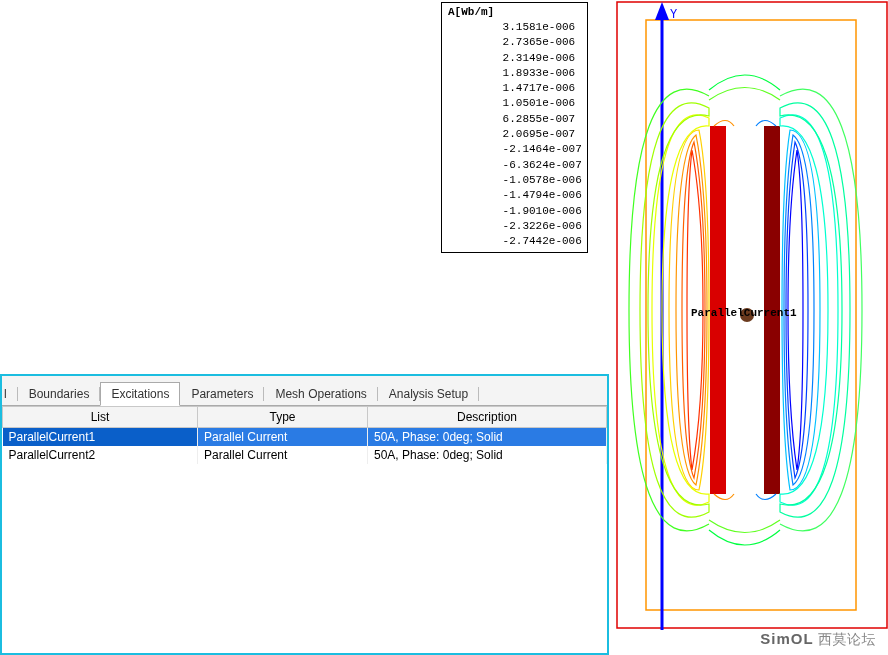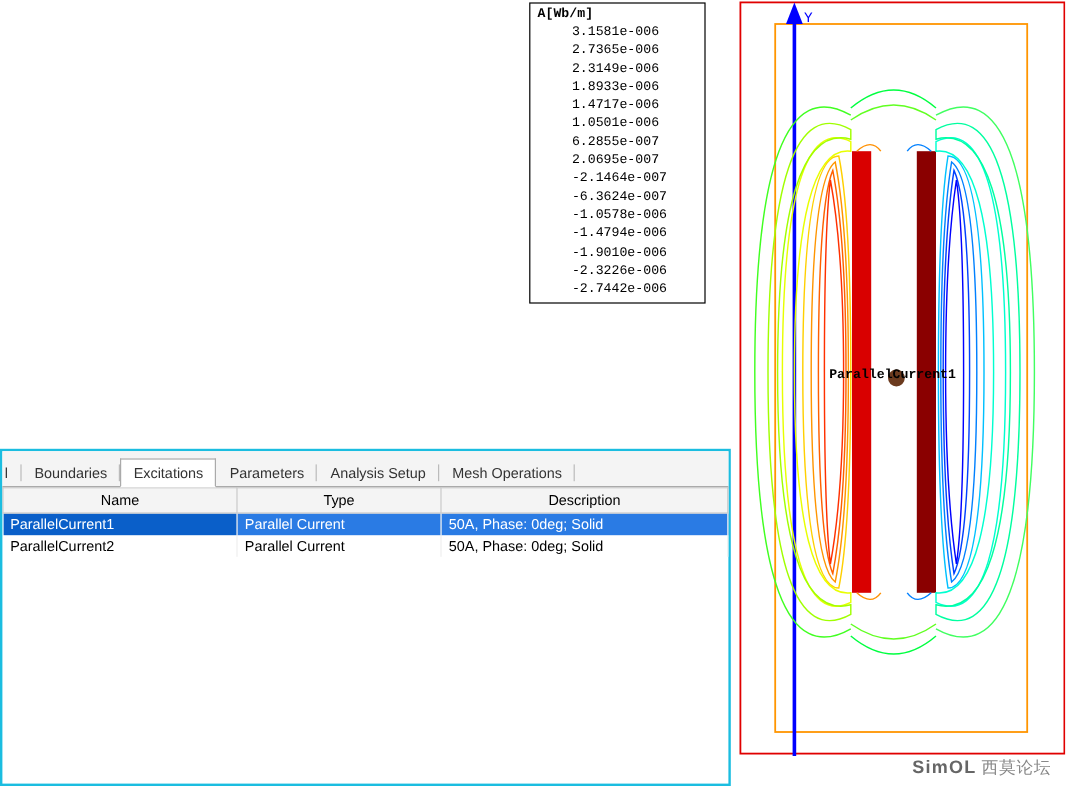--- a/index.html
+++ b/index.html
@@ -19,21 +19,21 @@
       top: 2px;
       left: 441px;
       width: 147px;
       border: 1px solid #000;
       background: #fff;
       padding: 3px 4px;
       font-family: "Courier New", monospace;
       font-size: 11px;
     }
     .legend-title { font-weight: bold; margin-bottom: 2px; padding-left: 2px; }
-    .legend-body { display: flex; align-items: center; }
+    .legend-body { display: flex; align-items: center; margin-left: 26px; }
     .legend-gradient {
       width: 18px;
       margin-right: 6px;
       display: flex;
       flex-direction: column;
     }
     .legend-gradient div { flex: 1; }
     .legend-values { display: flex; flex-direction: column; justify-content: space-between; }
     .legend-values span { line-height: 15.3px; white-space: pre; }
     
@@ -237,27 +237,27 @@
       </div>
   </div>
 </div>
 
 <div class="dlist-window">
   <div class="dlist-tabs" id="dlist-tabs">
       <div class="dlist-tab cut-left">l<span class="sep"></span></div>
       <div class="dlist-tab">Boundaries<span class="sep"></span></div>
       <div class="dlist-tab active">Excitations</div>
       <div class="dlist-tab">Parameters<span class="sep"></span></div>
+      <div class="dlist-tab">Mesh Operations<span class="sep"></span></div>
       <div class="dlist-tab">Analysis Setup<span class="sep"></span></div>
-      <div class="dlist-tab">Mesh Operations<span class="sep"></span></div>
     </div>
   <table class="dlist-table">
     <thead>
         <tr id="dlist-head">
-          <th style="width: 195px;">Name</th>
+          <th style="width: 195px;">List</th>
           <th style="width: 170px;">Type</th>
           <th style="width: auto;">Description</th>
         </tr>
       </thead>
     <tbody id="dlist-body">
         <tr class="selected">
           <td>ParallelCurrent1</td>
           <td>Parallel Current</td>
           <td>50A, Phase: 0deg; Solid</td>
         </tr>

